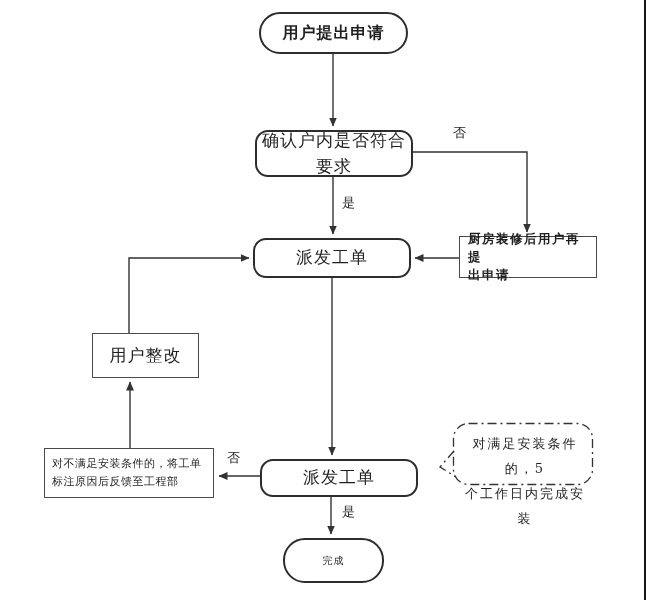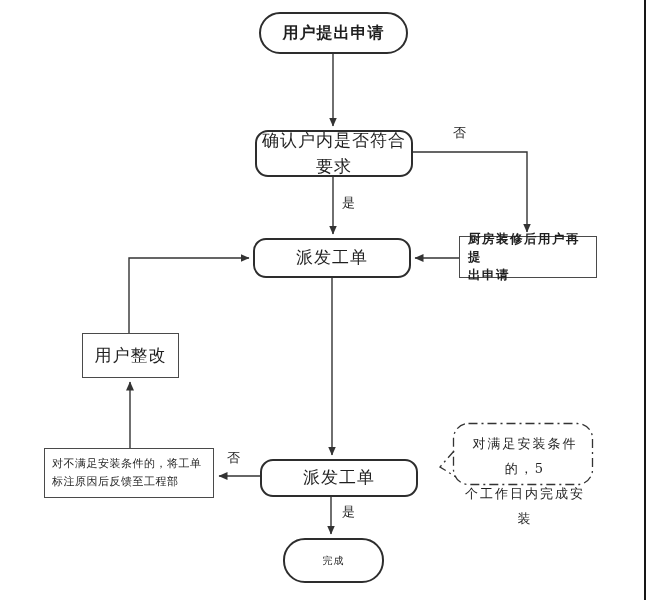--- a/index.html
+++ b/index.html
@@ -51,21 +51,21 @@
     left: 259px; top: 12px; width: 149px; height: 42px;
     font-weight: bold; font-size: 16px; letter-spacing: 1px;
   }
   #node-confirm { left: 255px; top: 130px; width: 158px; height: 47px; }
   #node-kitchen {
     left: 459px; top: 236px; width: 138px; height: 42px;
     justify-content: flex-start; text-align: left;
     padding: 3px 8px; font-size: 12.5px; line-height: 1.45; letter-spacing: 1.5px; font-weight: bold;
   }
   #node-dispatch { left: 253px; top: 238px; width: 158px; height: 40px; }
-  #node-rectify { left: 82px; top: 333px; width: 97px; height: 45px; }
+  #node-rectify { left: 92px; top: 333px; width: 107px; height: 45px; }
   #node-feedback {
     left: 44px; top: 448px; width: 170px; height: 50px;
     justify-content: flex-start; text-align: left;
     padding: 4px 7px; font-size: 11px; line-height: 1.65; letter-spacing: 0.5px;
   }
   #node-install { left: 260px; top: 459px; width: 158px; height: 38px; }
   #node-done { left: 283px; top: 538px; width: 101px; height: 45px; font-size: 10px; }
   #note-text {
     position: absolute;
     left: 462px; top: 431px; width: 126px;

